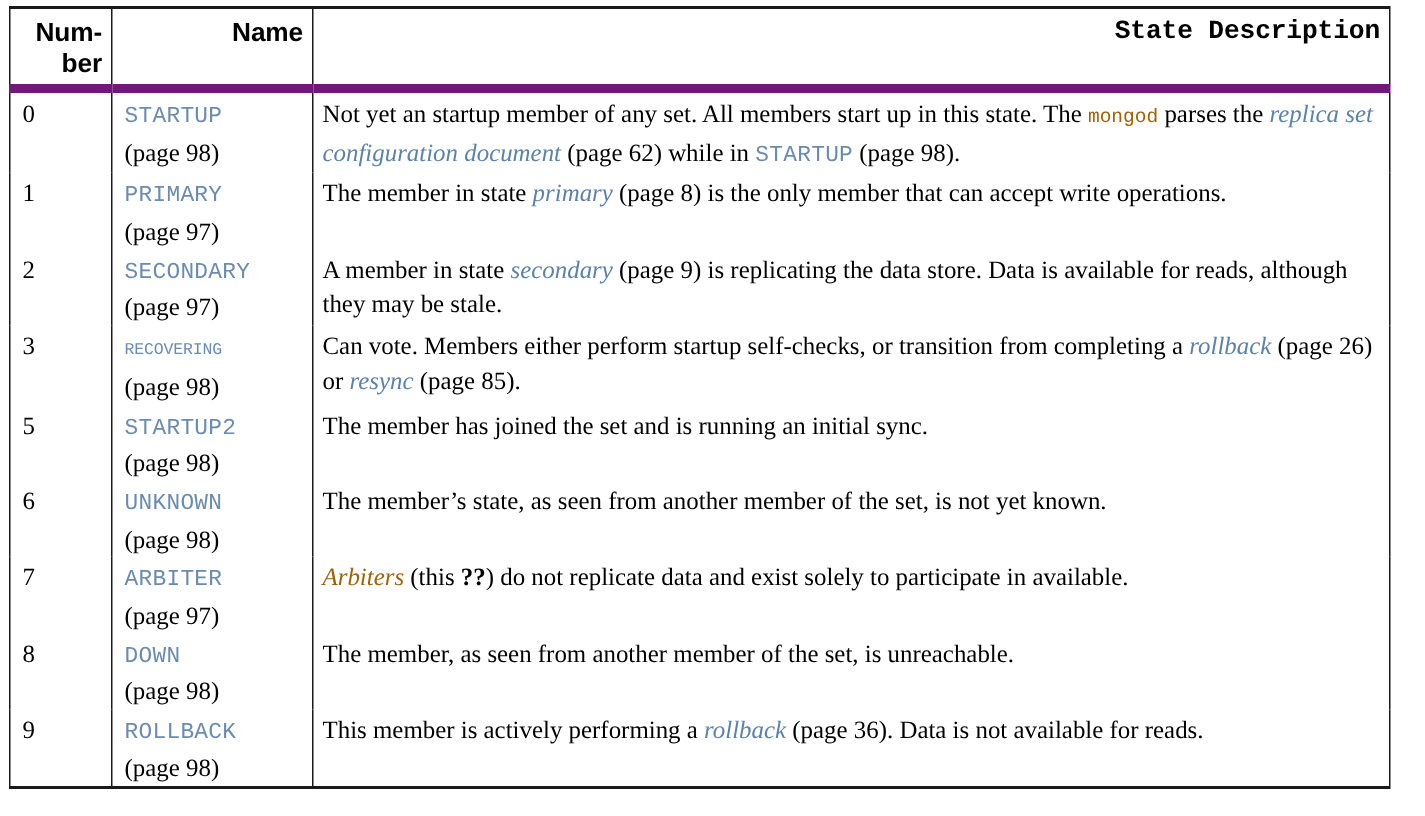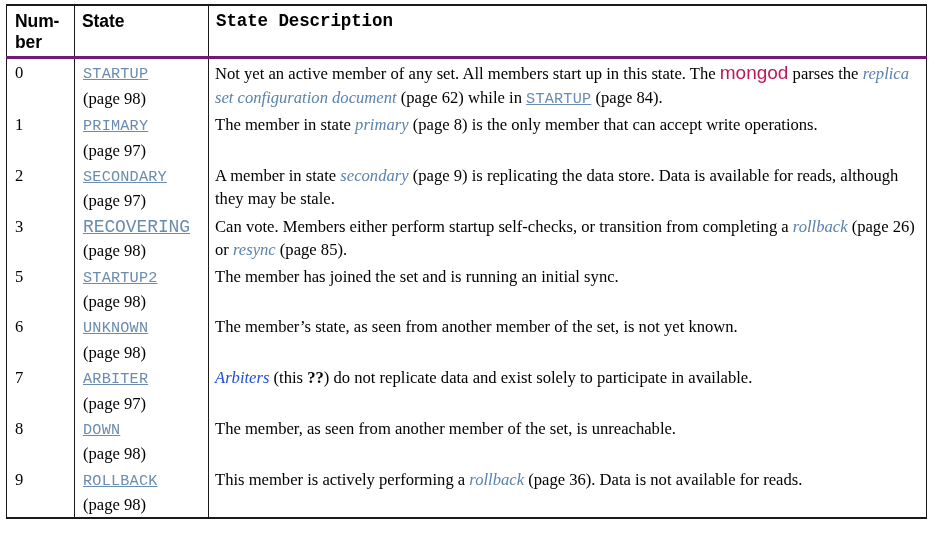--- a/index.html
+++ b/index.html
@@ -37,25 +37,25 @@
 
   
   col.c-num  { width: 68px; }
   col.c-name { width: 134px; }
   col.c-desc { width: 718px; }
 
   thead th {
     font-family: "Liberation Sans", "DejaVu Sans", sans-serif;
     font-weight: bold;
     font-size: 17.5px;
-    text-align: left;
+    text-align: right;
     vertical-align: top;
     padding: 5px 6px 4px 7px;
     border-right: 1px solid #1a1a1a;
-    border-bottom: 3px solid #701a75;
+    border-bottom: 6px solid #701a75;
     line-height: 1.18;
     letter-spacing: -0.1px;
   }
   thead th:last-child { border-right: none; font-family: Liberation Mono, monospace; }
   thead th.th-num { padding-left: 8px; }
 
   tbody td {
     vertical-align: top;
     border-right: 1px solid #1a1a1a;
     padding: 0;
@@ -78,45 +78,44 @@
   td.desc {
     padding: 2px 8px 0 6px;
   }
 
   
   .code-state {
     font-family: "Liberation Mono", "DejaVu Sans Mono", monospace;
     color: #6a8cb0;
     font-size: 15.2px;
     letter-spacing: 0.2px;
-    text-decoration: underline;
   }
   
   .code-state.overflow {
     letter-spacing: -0.1px;
-    font-size: 18px;
+    font-size: 11px;
   }
 
   
   .code-plain {
-    font-family: Liberation Sans, sans-serif;
-    color: #be185d;
-    font-size: 19px;
+    font-family: Liberation Mono, monospace;
+    color: #a16207;
+    font-size: 13px;
   }
 
   
   .xref {
     font-style: italic;
     color: #5b82ab;
   }
 
   
   .emph {
     font-style: italic;
-    color: #1d4ed8;
+    color: #a16207;
   }
 
   .qq {
     font-weight: bold;
   }
 
   .name-page {
     display: block;
     color: #000000;
     font-size: 16.6px;
@@ -131,29 +130,29 @@
       <col class="c-num">
       <col class="c-name">
       <col class="c-desc">
     </colgroup>
     <thead>
       <tr>
         <th class="th-num">
           <span>Num-</span><br>
           <span>ber</span>
         </th>
-        <th>State</th>
+        <th>Name</th>
         <th>State Description</th>
       </tr>
     </thead>
     <tbody id="states-body">
         <tr>
           <td class="num">0</td>
           <td class="name"><span class="code-state">STARTUP</span><span class="name-page">(page 98)</span></td>
-          <td class="desc"><span>Not yet an active member of any set. All members start up in this state. The </span><span class="code-plain">mongod</span><span> parses the </span><span class="xref">replica set configuration document</span><span> (page 62) while in </span><span class="code-state">STARTUP</span><span> (page 84).</span></td>
+          <td class="desc"><span>Not yet an startup member of any set. All members start up in this state. The </span><span class="code-plain">mongod</span><span> parses the </span><span class="xref">replica set configuration document</span><span> (page 62) while in </span><span class="code-state">STARTUP</span><span> (page 98).</span></td>
         </tr>
         <tr>
           <td class="num">1</td>
           <td class="name"><span class="code-state">PRIMARY</span><span class="name-page">(page 97)</span></td>
           <td class="desc"><span>The member in state </span><span class="xref">primary</span><span> (page 8) is the only member that can accept write operations.</span></td>
         </tr>
         <tr>
           <td class="num">2</td>
           <td class="name"><span class="code-state">SECONDARY</span><span class="name-page">(page 97)</span></td>
           <td class="desc"><span>A member in state </span><span class="xref">secondary</span><span> (page 9) is replicating the data store. Data is available for reads, although they may be stale.</span></td>

